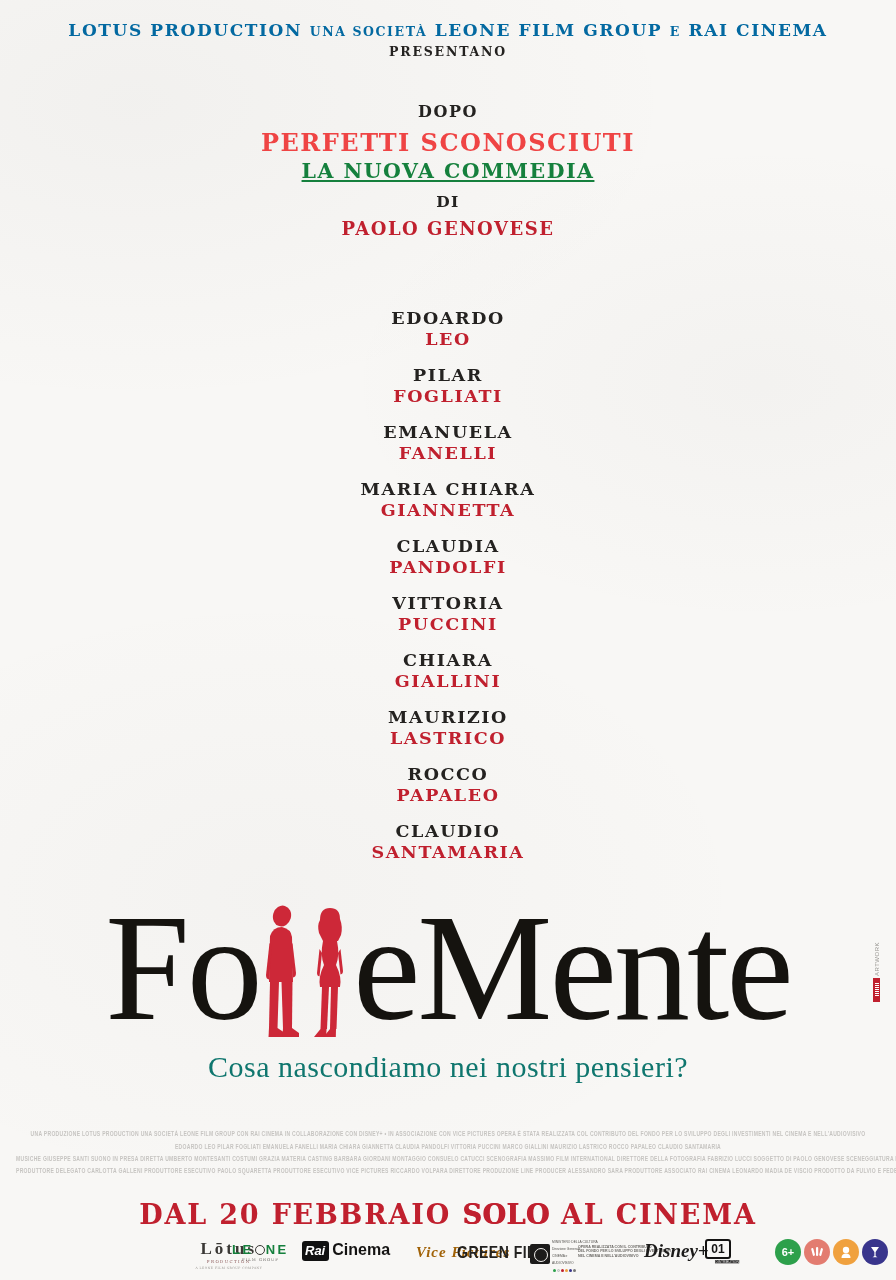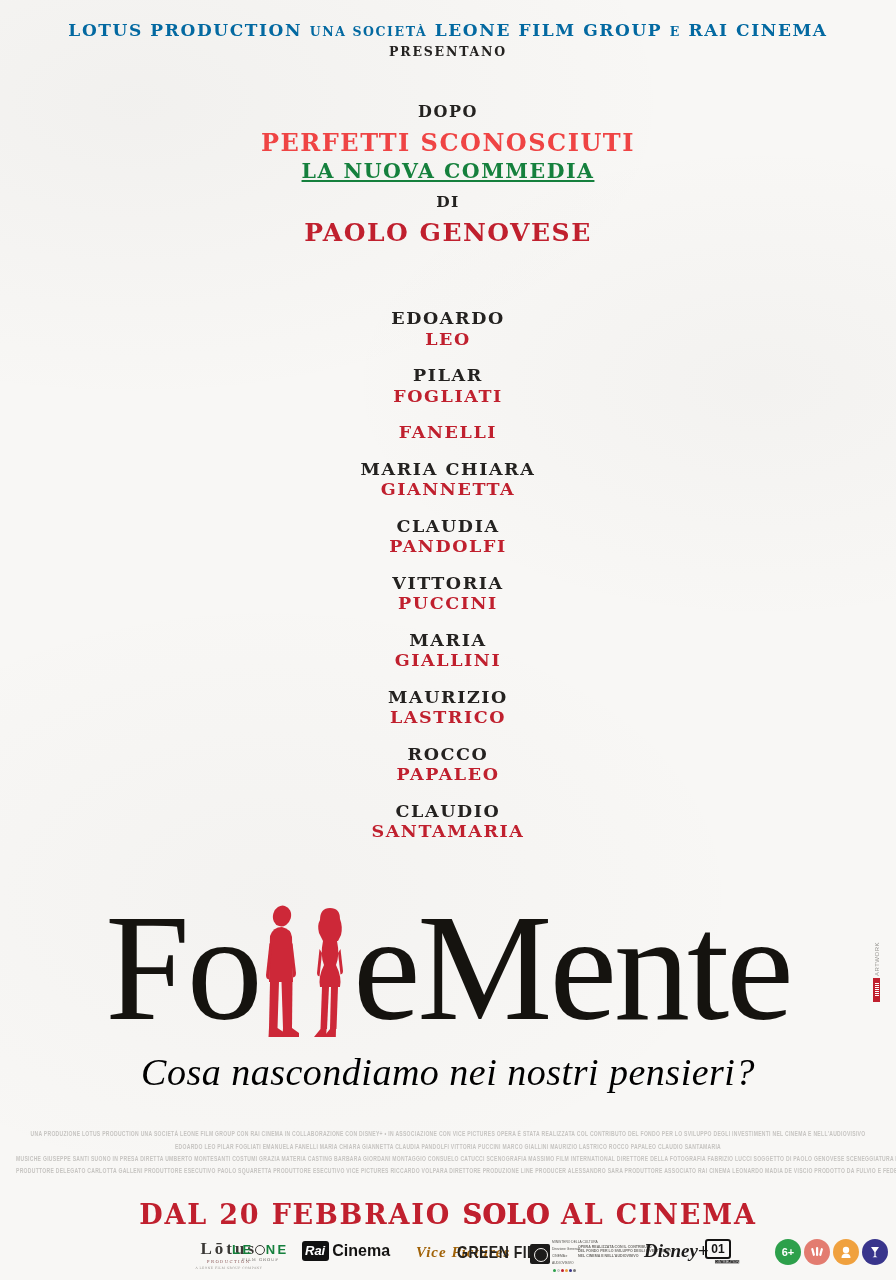--- a/index.html
+++ b/index.html
@@ -20,39 +20,39 @@
   
   .hdr-line1 { font-size:17px; font-weight:bold; letter-spacing:1.6px; color:#0369a1; }
   .hdr-line1 .sm { font-size:12.5px; }
   .hdr-line2 { font-size:12.5px; font-weight:bold; letter-spacing:1.8px; margin-top:4px; color:#242220; }
 
   
   .dopo      { font-size:16px;  font-weight:bold; letter-spacing:1.5px; color:#242220; }
   .perfetti  { font-size:24px;  font-weight:bold; letter-spacing:1.5px; color:#ef4444; margin-top:7px; }
   .commedia  { font-size:20.5px;font-weight:bold; letter-spacing:1.5px; color:#15803d; margin-top:2px;text-decoration:underline; }
   .di        { font-size:15.5px;font-weight:bold; letter-spacing:1.5px; color:#242220; margin-top:9px; }
-  .genovese  { font-size:25px;font-weight:bold; letter-spacing:1.5px; color:#c0202e; margin-top:7px; }
+  .genovese  { font-size:18px;font-weight:bold; letter-spacing:1.5px; color:#c0202e; margin-top:7px; }
 
   
   .cast-entry { margin-bottom:16px; }
   .cast-first { font-size:17.5px; font-weight:bold; letter-spacing:1.6px; color:#242220; line-height:20.5px; }
   .cast-last  { font-size:17.5px; font-weight:bold; letter-spacing:1.6px; color:#c0202e; line-height:20.5px; }
 
   
   .title-row { position:absolute; top:892px; left:0; width:100%; height:152px;
                display:flex; justify-content:center; align-items:flex-end; }
   .title-text { font-family:"Liberation Serif", serif; font-size:152px; line-height:1;
                 color:#15130f; letter-spacing:-3px; }
   .fig { display:block; }
   .fig-man   { margin:0 1px 1px -4px; }
   .fig-woman { margin:0 2px 1px 2px; }
 
   
-  .tagline { font-family:"Liberation Serif", serif; font-style:italic; font-size:38px;
-             color:#000000; letter-spacing:0.5px; }
+  .tagline { font-family:"Liberation Serif", serif; font-size:30px;
+             color:#0f766e; letter-spacing:0.5px; }
 
   
   .billing { position:absolute; top:1128px; left:-152px; width:1200px; text-align:center;
              transform:scale(0.72); transform-origin:center top;
              color:#c6c4c1; font-family:"Liberation Sans", sans-serif; }
   .billing div { font-size:7px; line-height:17px; letter-spacing:0.4px; white-space:nowrap;
                  transform:scaleY(1.25); font-weight:bold; }
 
   
   .date-line { font-size:27px; font-weight:bold; letter-spacing:1.8px; color:#c0202e; }
@@ -62,21 +62,21 @@
   .logos { position:absolute; top:1236px; left:0; width:896px; height:40px; }
   .logo { position:absolute; color:#2a2927; }
   .lotus { left:162px; top:3px; text-align:center; }
   .lotus-main { font-family:"Liberation Serif", serif; font-size:17px; letter-spacing:3px; color:#3a3835;font-weight:bold; }
   .lotus-sub  { font-size:6px; transform:scale(0.68); transform-origin:center top; letter-spacing:2px; color:#8c5a5a; white-space:nowrap; }
   .lotus-sub2 { font-size:6px; transform:scale(0.5); transform-origin:center top; letter-spacing:1px; color:#9a9894; white-space:nowrap; }
   .leone { left:232px; top:6px; text-align:center; }
   .leone-main { font-family:"Liberation Sans", sans-serif; font-weight:bold; font-size:13px; letter-spacing:2.5px; color:#15803d; display:flex; align-items:center; }
   .leone-ring { display:inline-block; width:10px; height:10px; border:1.8px solid #3a3835; border-radius:50%; margin:0 1px; }
   .leone-sub { font-size:6px; transform:scale(0.65); transform-origin:center top; letter-spacing:1.5px; color:#6a6864; white-space:nowrap; }
-  .rai { left:302px; top:5px; display:flex; align-items:center; }
+  .rai { left:302px; top:5px; display:flex; align-items:flex-start; }
   .rai-box { background:#111; color:#fff; font-family:"Liberation Sans", sans-serif; font-weight:bold; font-style:italic;
              font-size:13px; padding:2px 4px 3px 3px; border-radius:3px; margin-right:3px; }
   .rai-cinema { font-family:"Liberation Sans", sans-serif; font-weight:bold; font-size:16px; color:#141312; }
   .vice { left:378px; top:8px; font-family:"Liberation Serif", serif; font-style:italic; font-weight:bold;
           font-size:15px; color:#a16207; letter-spacing:1px;padding-left:38px; }
   .green { left:457px; top:8px; font-family:"Liberation Sans", sans-serif; font-weight:bold;
            font-size:14px; letter-spacing:0.5px; color:#232220; transform:scaleY(1.15); }
   .ministero { left:530px; top:4px; display:flex; align-items:flex-start; }
   .min-emblem { width:20px; height:20px; background:#1c1b1a; border-radius:2px; position:relative; flex:none; margin-top:4px; }
   .min-emblem:after { content:""; position:absolute; left:4px; top:4px; width:12px; height:12px;
@@ -135,36 +135,37 @@
 <div class="center" style="top:308px;">
   <div class="cast-entry">
     <div class="cast-first">EDOARDO</div>
     <div class="cast-last">LEO</div>
   </div>
   <div class="cast-entry">
     <div class="cast-first">PILAR</div>
     <div class="cast-last">FOGLIATI</div>
   </div>
   <div class="cast-entry">
+    <div class="cast-first">EMANUELA</div>
     <div class="cast-last">FANELLI</div>
   </div>
   <div class="cast-entry">
     <div class="cast-first">MARIA CHIARA</div>
     <div class="cast-last">GIANNETTA</div>
   </div>
   <div class="cast-entry">
     <div class="cast-first">CLAUDIA</div>
     <div class="cast-last">PANDOLFI</div>
   </div>
   <div class="cast-entry">
     <div class="cast-first">VITTORIA</div>
     <div class="cast-last">PUCCINI</div>
   </div>
   <div class="cast-entry">
-    <div class="cast-first">MARIA</div>
+    <div class="cast-first">CHIARA</div>
     <div class="cast-last">GIALLINI</div>
   </div>
   <div class="cast-entry">
     <div class="cast-first">MAURIZIO</div>
     <div class="cast-last">LASTRICO</div>
   </div>
   <div class="cast-entry">
     <div class="cast-first">ROCCO</div>
     <div class="cast-last">PAPALEO</div>
   </div>

